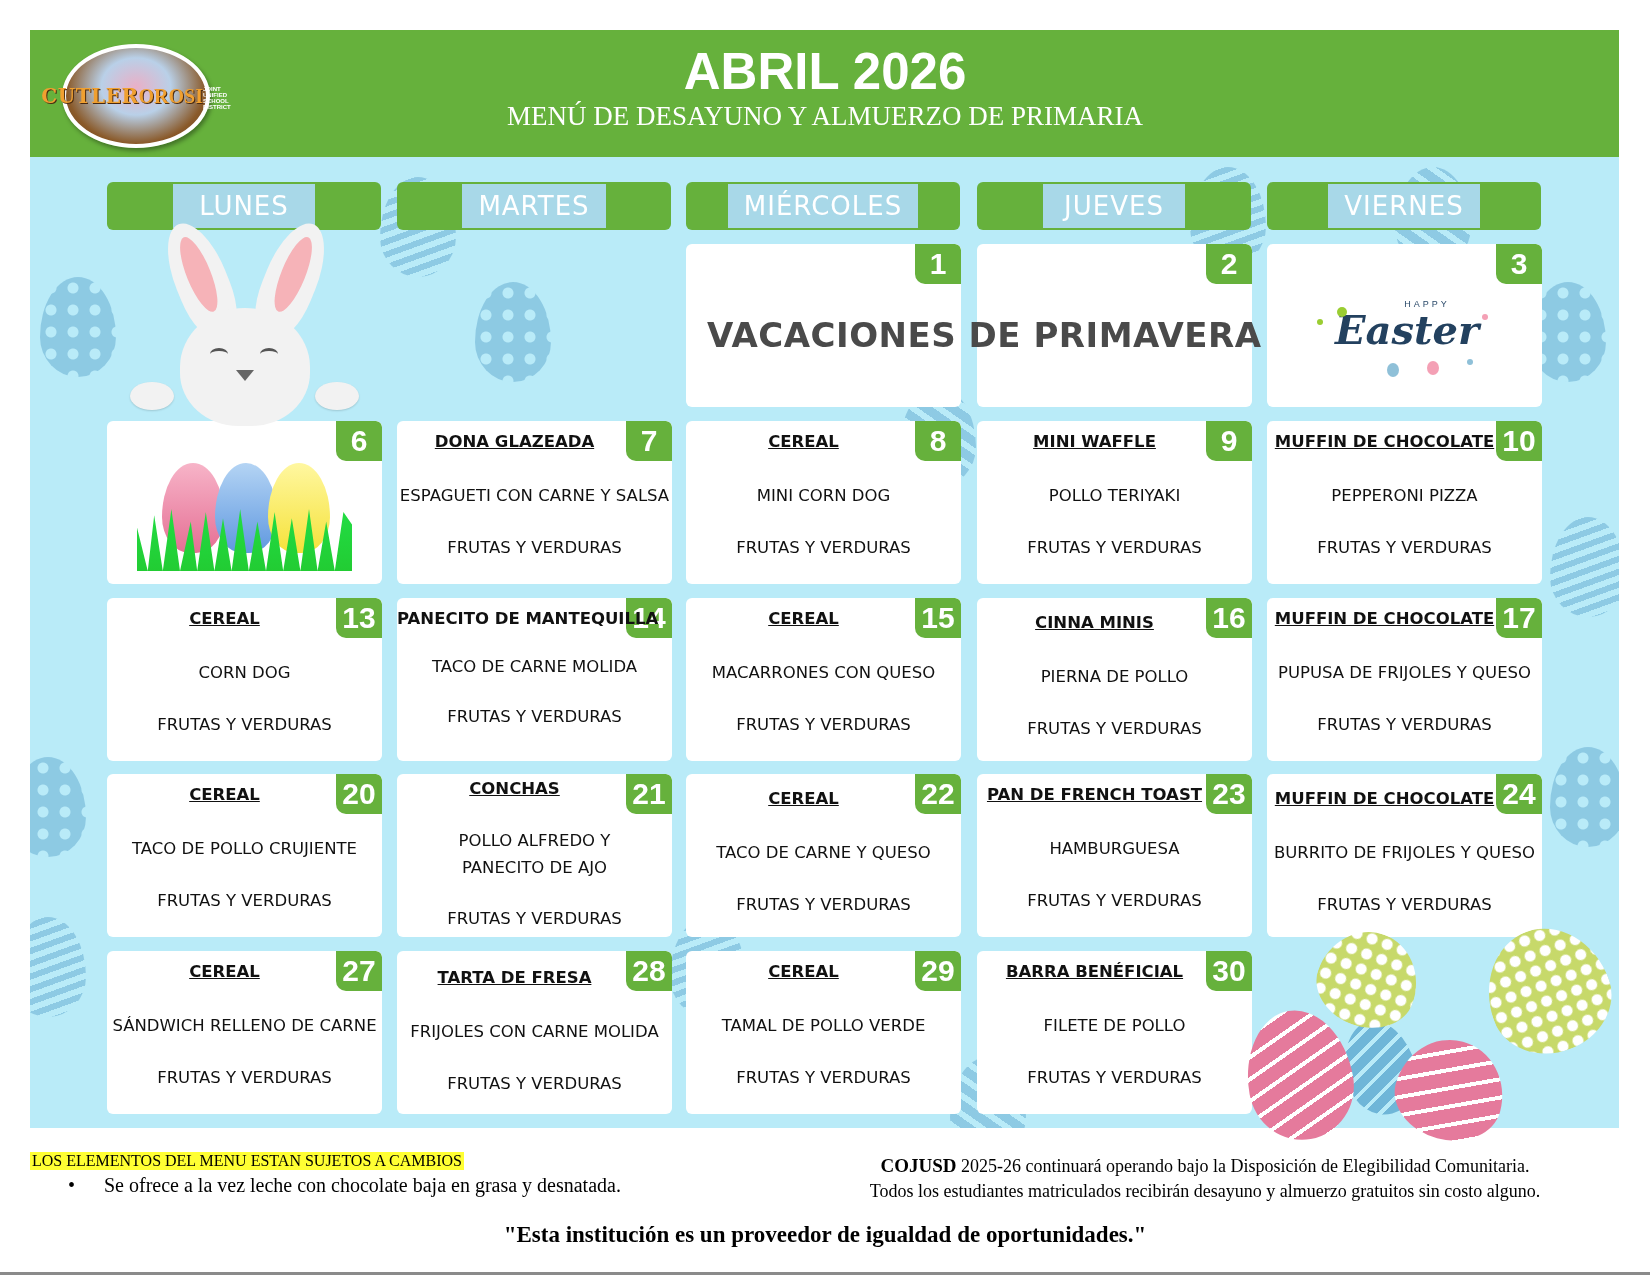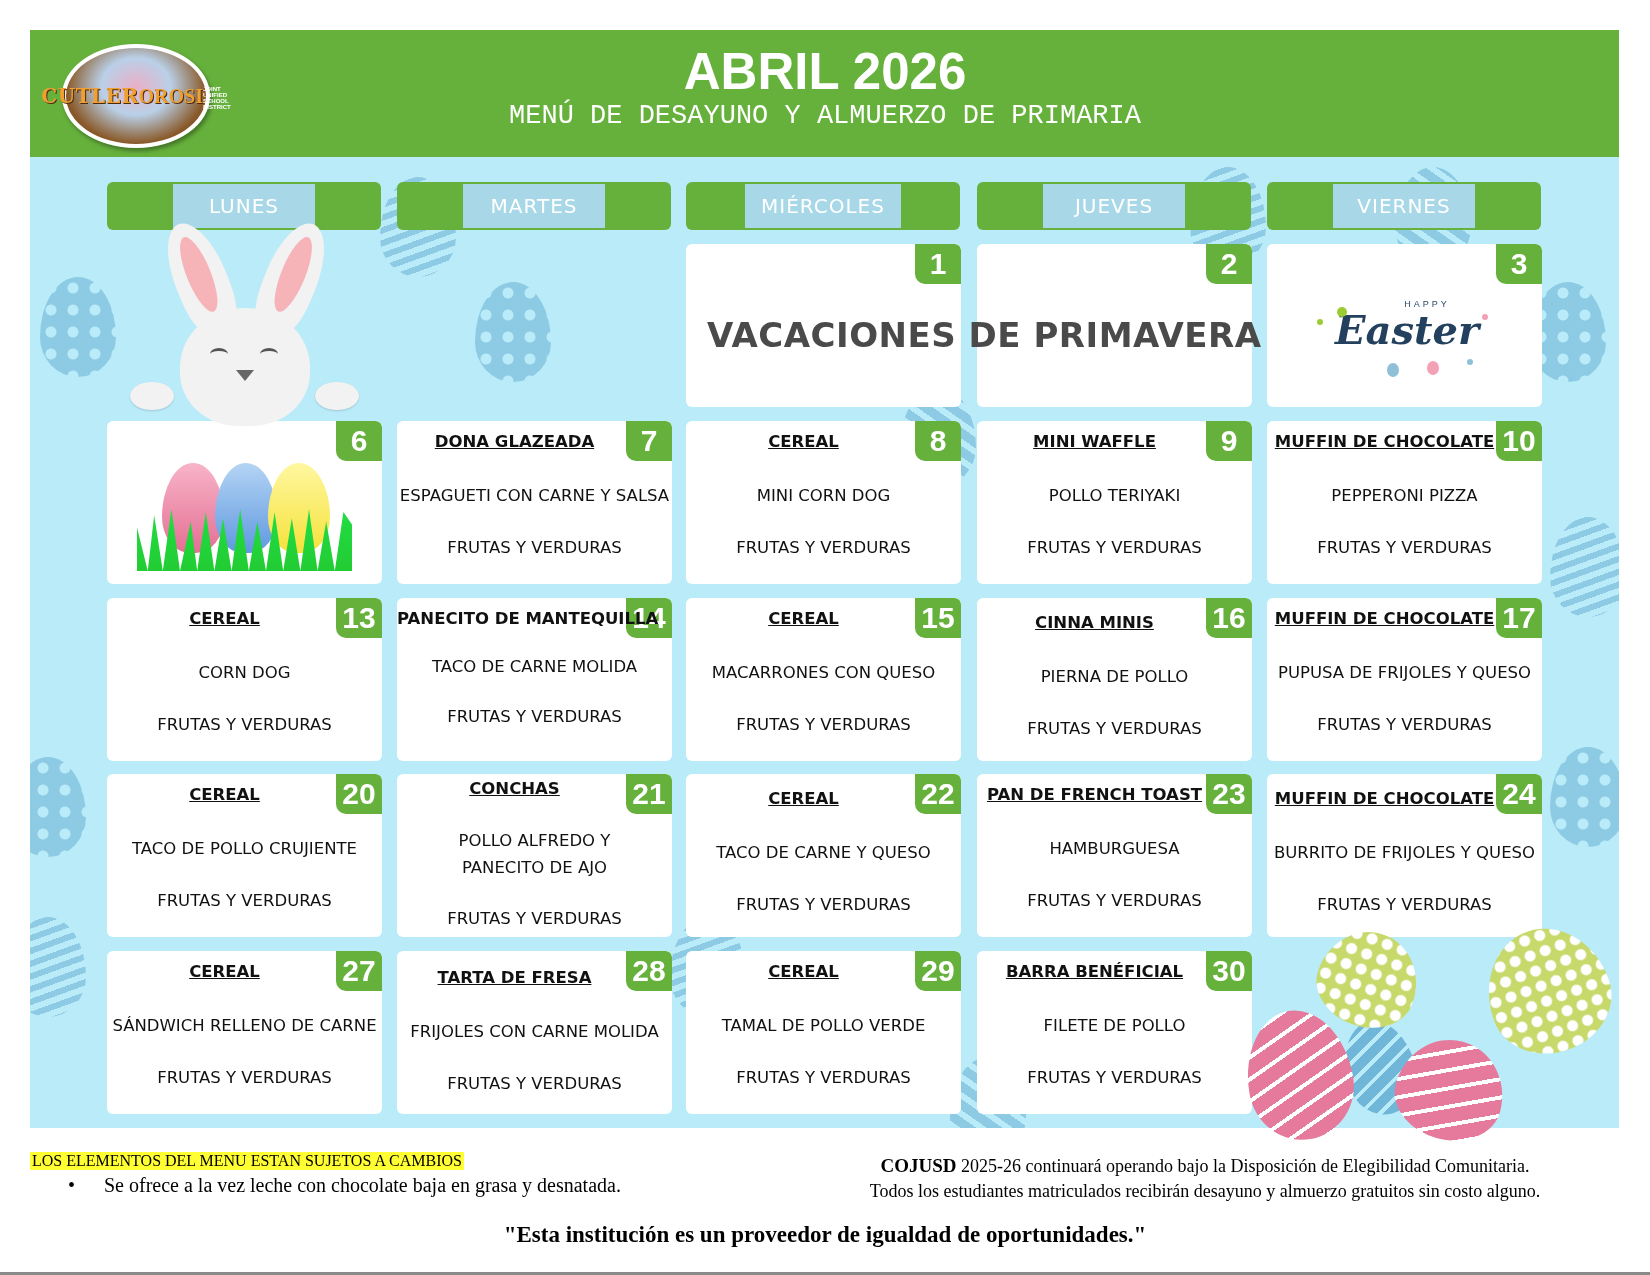--- a/index.html
+++ b/index.html
@@ -19,40 +19,40 @@
   }
   .logo-top { font-family:"DejaVu Serif", serif; font-weight:bold; color:#f0a030; font-size:20px; line-height:20px; text-shadow:1px 1px 0 #4a2a10; letter-spacing:0.5px; }
   .logo-bottom { font-family:Liberation Serif, serif; font-weight:bold; color:#f0a030; font-size:20px; line-height:20px; text-shadow:1px 1px 0 #4a2a10; }
   .logo-sub { font-family:"Liberation Sans", sans-serif; font-size:6px; color:#fff; margin-top:4px; font-weight:bold; }
   .title {
     position:absolute; left:0; top:48px; width:1650px; text-align:center;
     font-family:"Liberation Sans", sans-serif; font-weight:bold; font-size:51px; color:#ffffff; line-height:48px;
   }
   .subtitle {
     position:absolute; left:0; top:100px; width:1650px; text-align:center;
-    font-family:Liberation Mono, monospace; font-size:27px; color:#ffffff; line-height:32px;
+    font-family:Liberation Serif, serif; font-size:27px; color:#ffffff; line-height:32px;
   }
   .bg-area {
     position:absolute; left:30px; top:157px; width:1589px; height:971px;
     background:#b9ebf8; overflow:hidden;
   }
   .bg-egg {
     position:absolute; width:76px; height:100px; border-radius:50% 50% 50% 50% / 60% 60% 40% 40%;
     background:#7fbfdd; opacity:0.75;
   }
   .bg-egg.dots { background: radial-gradient(circle, #b9ebf8 5px, transparent 6px) 0 0 / 22px 22px, #7fbfdd; }
   .bg-egg.zig { background: repeating-linear-gradient(160deg, #7fbfdd 0 6px, #b9ebf8 6px 12px); }
   .bg-egg.stripe { background: repeating-linear-gradient(35deg, #7fbfdd 0 9px, #b9ebf8 9px 15px); }
 
   .day-header {
     position:absolute; top:182px; height:48px; width:274px; background:#66b13c; border-radius:6px;
     display:flex; align-items:center; justify-content:center; z-index:2;
   }
   .day-header .lbl {
-    background:#a8d8e8; color:#ffffff; font-family:"DejaVu Sans", sans-serif; font-size:20px;
+    background:#a8d8e8; color:#ffffff; font-family:"DejaVu Sans", sans-serif; font-size:26px;
     padding:4px 16px; height:36px; line-height:36px; letter-spacing:1px; min-width:110px; text-align:center;
   }
 
   .cell {
     position:absolute; width:275px; height:163px; background:#ffffff; border-radius:6px;
     z-index:3; overflow:hidden;
   }
   .cell .num {
     position:absolute; right:0; top:0; height:40px; min-width:40px; padding:0 3px;
     background:#66b13c; color:#ffffff; border-radius:0 6px 0 10px;

